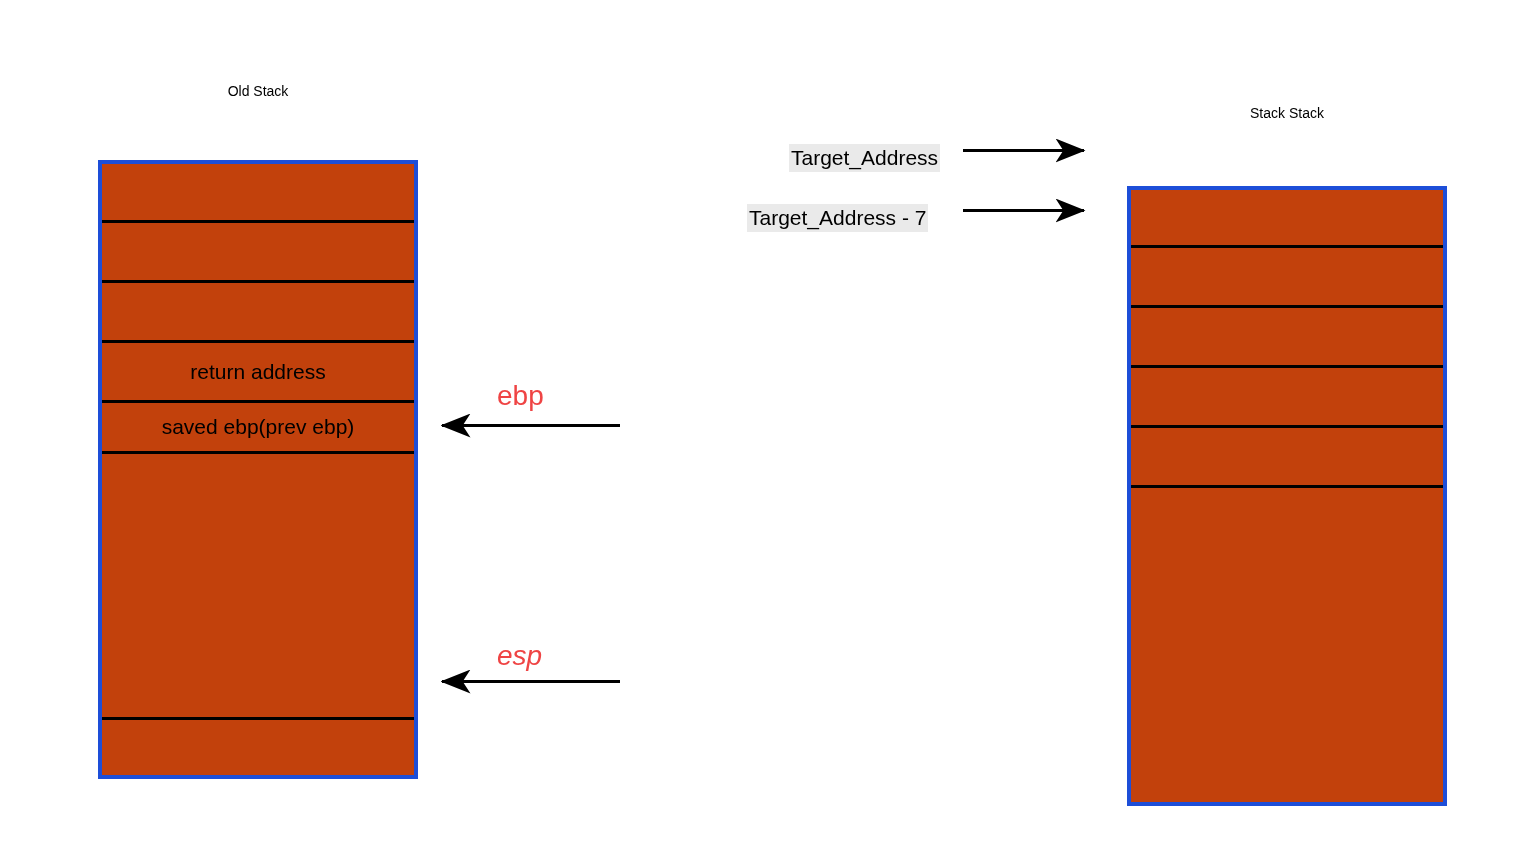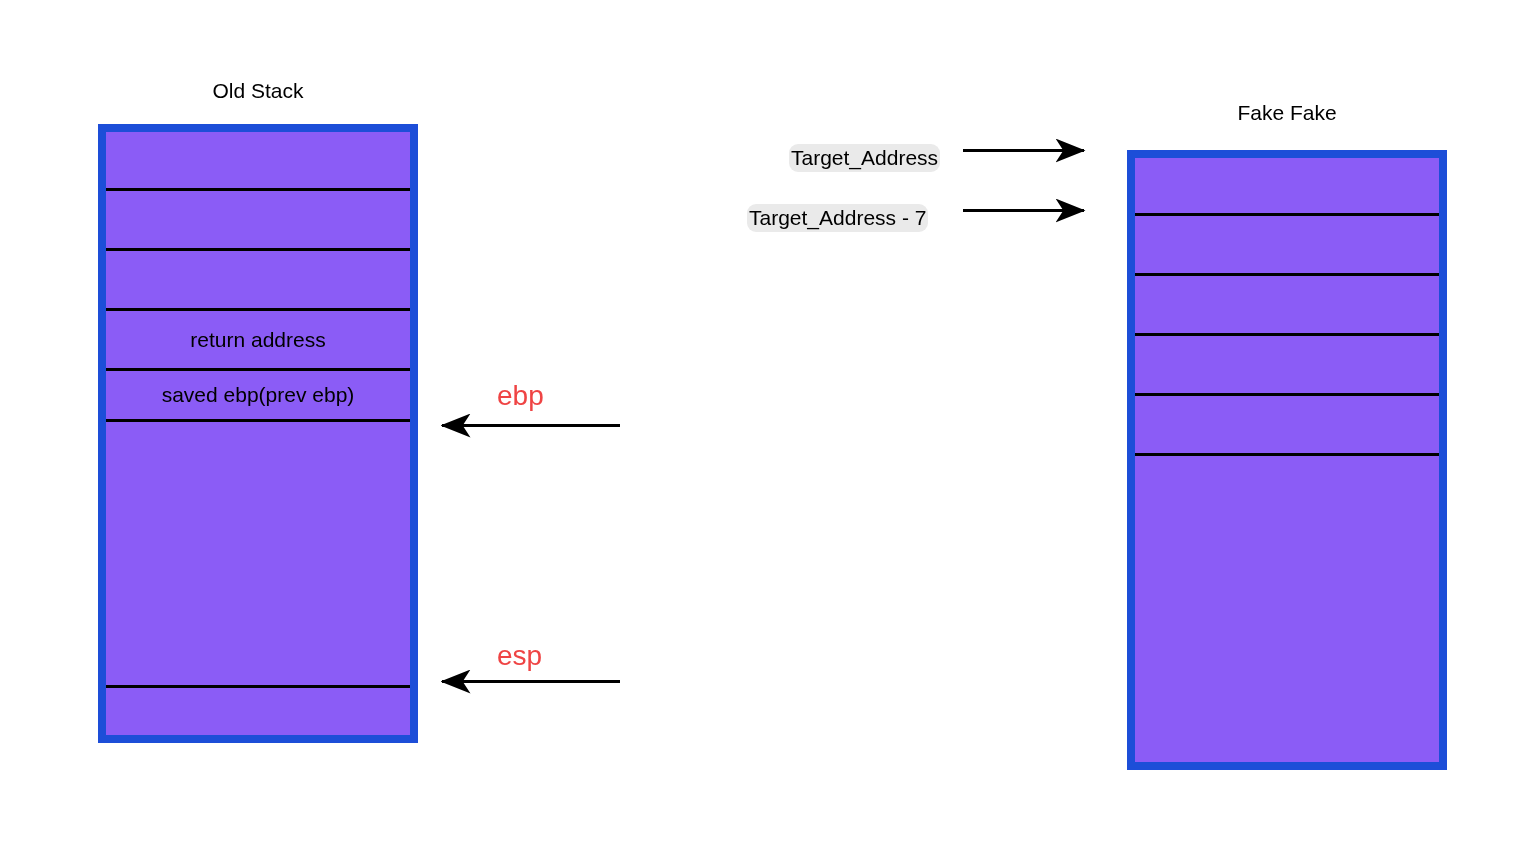--- a/index.html
+++ b/index.html
@@ -20,43 +20,44 @@
     position: absolute;
     left: 0;
     top: 0;
     width: 1524px;
     height: 852px;
   }
 
   
   .stack-title {
     position: absolute;
-    font-size: 21px;
+    font-size: 14px;
     line-height: 26px;
     color: #000000;
     white-space: nowrap;
     text-align: center;
   }
   #old-stack-title {
     left: 98px;
     top: 78px;
     width: 320px;
   }
   #fake-stack-title {
     left: 1127px;
     top: 100px;
     width: 320px;
   }
 
   
   .stack-frame {
     position: absolute;
     box-sizing: border-box;
-    border: 8px solid #1d4ed8;
-    background: #8b5cf6;
+    border: 4px solid #1d4ed8;
+    background: #c2410c;
+    margin-top: 36px;
   }
   #old-stack-frame {
     left: 98px;
     top: 124px;
     width: 320px;
     height: 619px;
   }
   #fake-stack-frame {
     left: 1127px;
     top: 150px;
@@ -84,21 +85,20 @@
 
   
   .hl-label {
     position: absolute;
     font-size: 21px;
     line-height: 28px;
     white-space: nowrap;
     background: #eaeaea;
     color: #000000;
     padding: 0 2px;
-    border-radius: 9px;
   }
   #label-target-address {
     left: 789px;
     top: 144px;
   }
   #label-target-address-minus4 {
     left: 747px;
     top: 204px;
   }
 
@@ -110,20 +110,21 @@
     white-space: nowrap;
     color: #ef4444;
   }
   #label-ebp {
     left: 497px;
     top: 383px;
   }
   #label-esp {
     left: 497px;
     top: 643px;
+    font-style: italic;
   }
 
   
   #arrow-layer {
     position: absolute;
     left: 0;
     top: 0;
     width: 1524px;
     height: 852px;
     pointer-events: none;
@@ -160,21 +161,21 @@
 
     <div class="stack-cell div-below" style="top:298px;height:258px;">
       <span></span>
     </div>
 
     <div class="stack-cell" style="top:556px;height:57px;">
       <span></span>
     </div>
   </div>
 
-  <div class="stack-title" id="fake-stack-title">Fake Fake</div>
+  <div class="stack-title" id="fake-stack-title">Stack Stack</div>
 
   <div class="stack-frame" id="fake-stack-frame">
 
     <div class="stack-cell div-below" style="top:0px;height:58px;">
       <span></span>
     </div>
 
     <div class="stack-cell div-below" style="top:58px;height:60px;">
       <span></span>
     </div>

